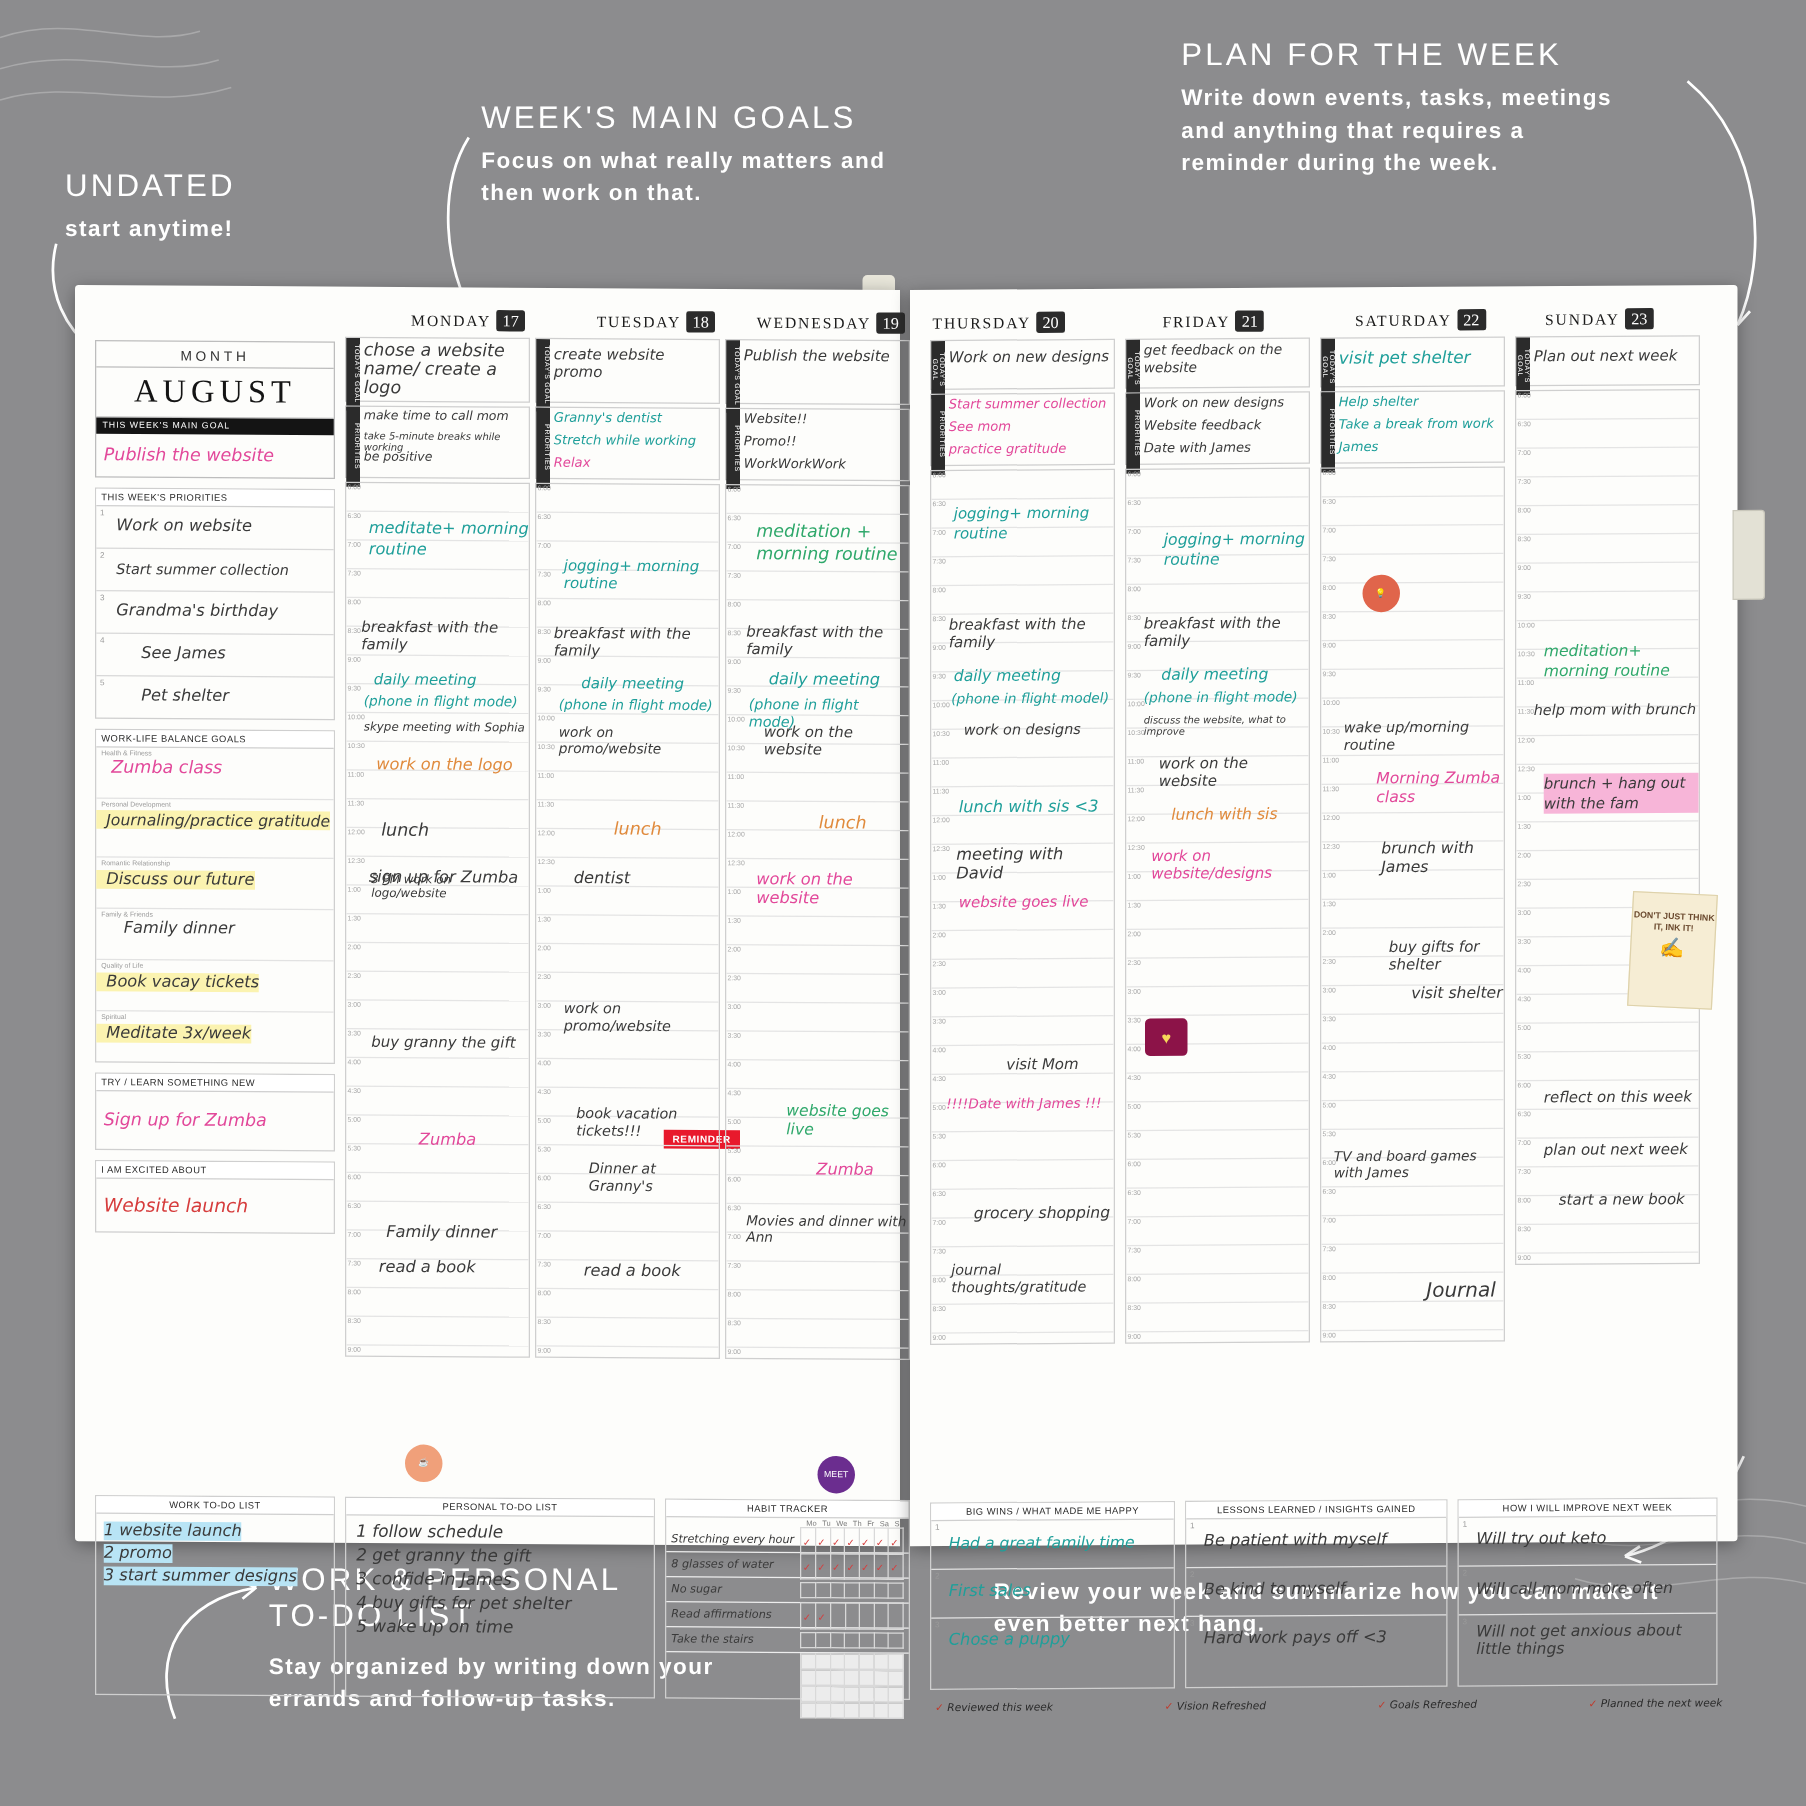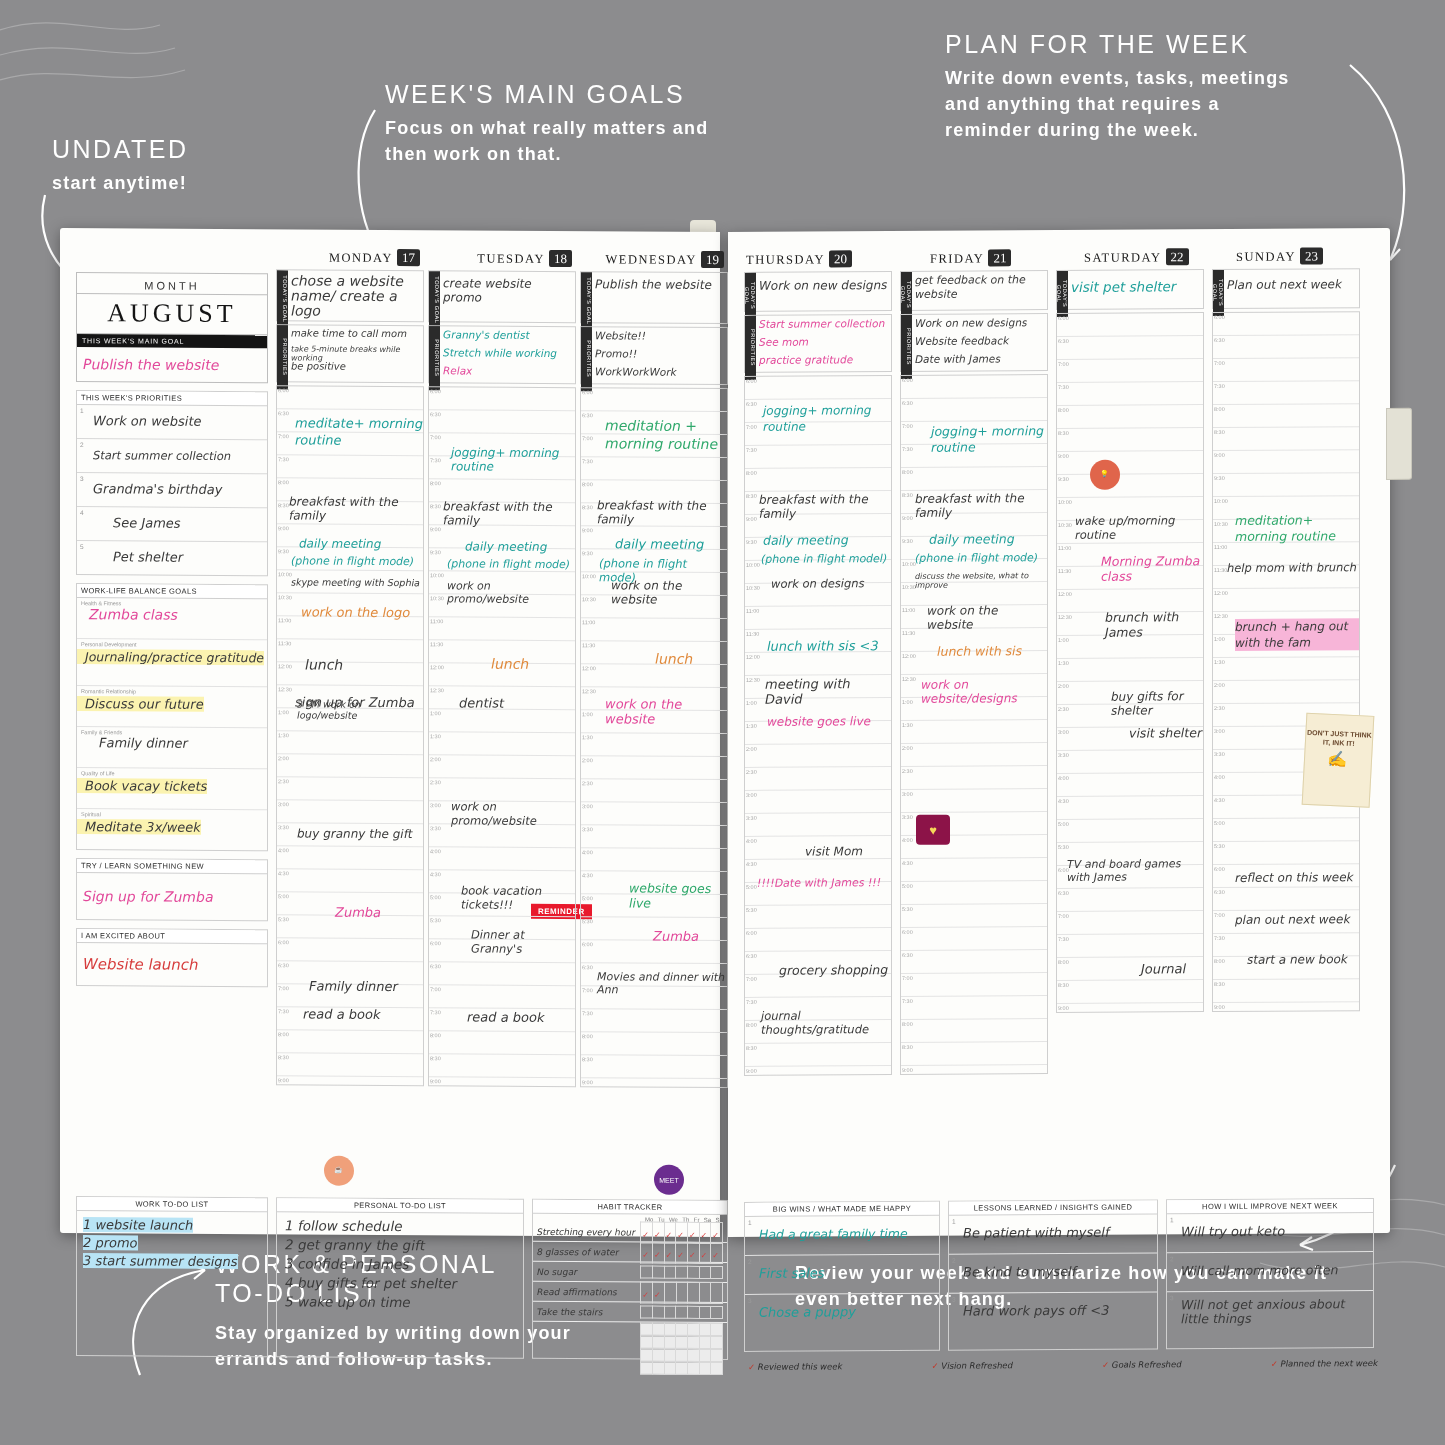--- a/index.html
+++ b/index.html
@@ -1064,20 +1064,26 @@
       </div>
 
       <div class="daycol" style="left:312px">
         <div style="padding-left:28px">
           <span class="daytitle">SATURDAY</span><span class="daynum">22</span>
         </div>
         <div class="box" style="position:relative;margin-top:4px;height:40px">
           <div class="sidetab" style="height:40px">TODAY'S GOAL</div>
           <div class="hw teal" style="position:absolute;left:14px;top:8px;font-size:13.5px">visit pet shelter</div>
         </div>
+        <div class="box" style="position:relative;margin-top:3px;height:58px">
+          <div class="sidetab" style="height:58px">PRIORITIES</div>
+          <div class="hw teal" style="position:absolute;left:14px;top:2px;font-size:10.5px">Help shelter</div>
+          <div class="hw teal" style="position:absolute;left:14px;top:20px;font-size:10.5px">Take a break from work</div>
+          <div class="hw teal" style="position:absolute;left:14px;top:38px;font-size:10.5px">James</div>
+        </div>
         <div class="box" style="position:relative;margin-top:3px;height:700px;overflow:hidden">
           <div class="sch">
               <div class="rowline">
                 <span class="tick">6:00</span>
               </div>
               <div class="rowline">
                 <span class="tick">6:30</span>
               </div>
               <div class="rowline">
                 <span class="tick">7:00</span>
@@ -1166,21 +1172,21 @@
               <div class="rowline">
                 <span class="tick">9:00</span>
               </div>
             </div>
           <div class="hw ink" style="position:absolute;left:18px;top:200px;font-size:11.5px">wake up/morning routine</div>
           <div class="hw pink" style="position:absolute;left:44px;top:240px;font-size:12.5px">Morning Zumba class</div>
           <div class="hw ink" style="position:absolute;left:48px;top:296px;font-size:12.5px">brunch with James</div>
           <div class="hw ink" style="position:absolute;left:54px;top:376px;font-size:12px">buy gifts for shelter</div>
           <div class="hw ink" style="position:absolute;left:72px;top:412px;font-size:12.5px">visit shelter</div>
           <div class="hw ink" style="position:absolute;left:10px;top:544px;font-size:11px">TV and board games with James</div>
-          <div class="hw ink" style="position:absolute;left:84px;top:648px;font-size:13px">Journal</div>
+          <div class="hw ink" style="position:absolute;left:84px;top:648px;font-size:16px">Journal</div>
         </div>
       </div>
 
       <div class="daycol" style="left:468px">
         <div style="padding-left:24px">
           <span class="daytitle">SUNDAY</span><span class="daynum">23</span>
         </div>
         <div class="box" style="position:relative;margin-top:4px;height:40px">
           <div class="sidetab" style="height:40px">TODAY'S GOAL</div>
           <div class="hw ink" style="position:absolute;left:14px;top:8px;font-size:12px">Plan out next week</div>

